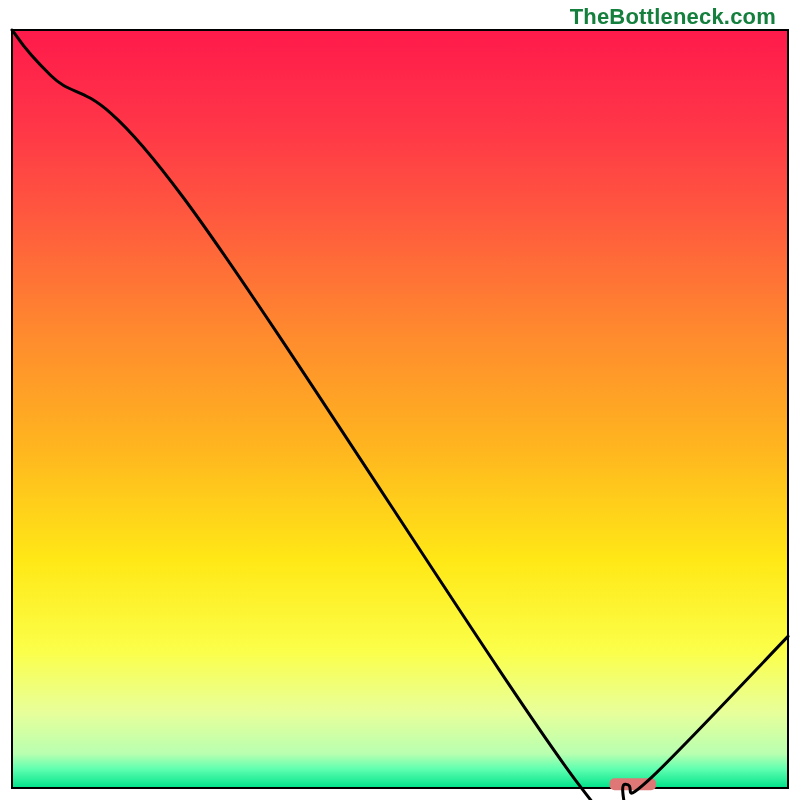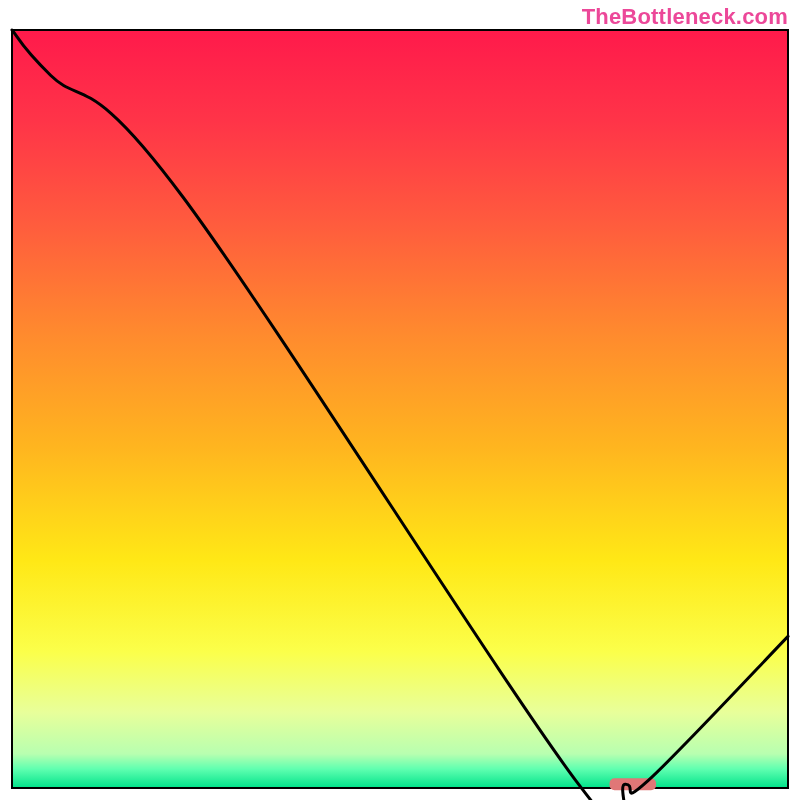--- a/index.html
+++ b/index.html
@@ -11,24 +11,24 @@
     font-family: Arial, Helvetica, sans-serif;
   }
   .container {
     position: relative;
     width: 800px;
     height: 800px;
   }
   .watermark {
     position: absolute;
     top: 4px;
-    right: 12px;
+    right: 24px;
     font-size: 22px;
     font-weight: bold;
-    color: #ec4899;
+    color: #15803d;
     letter-spacing: 0.2px;
   }
   svg {
     display: block;
   }
 </style>
 </head>
 <body>
 
 <div class="container">

